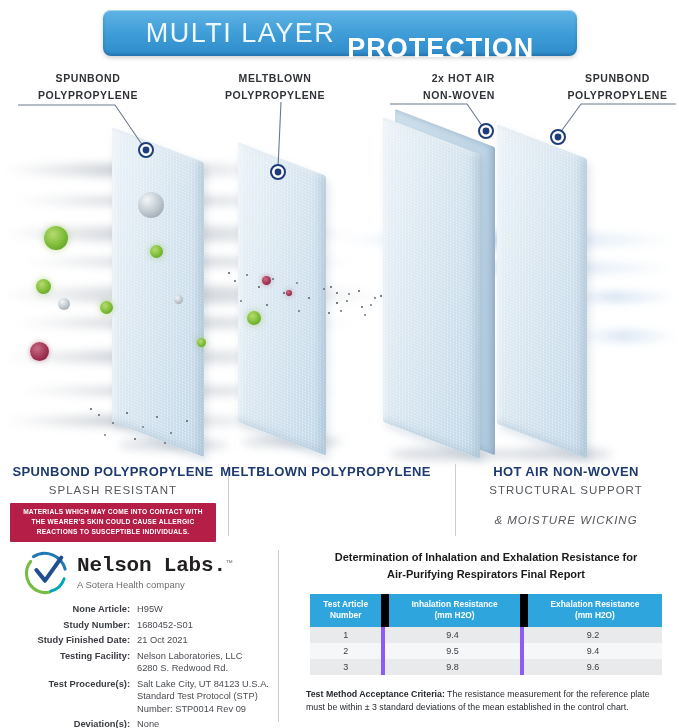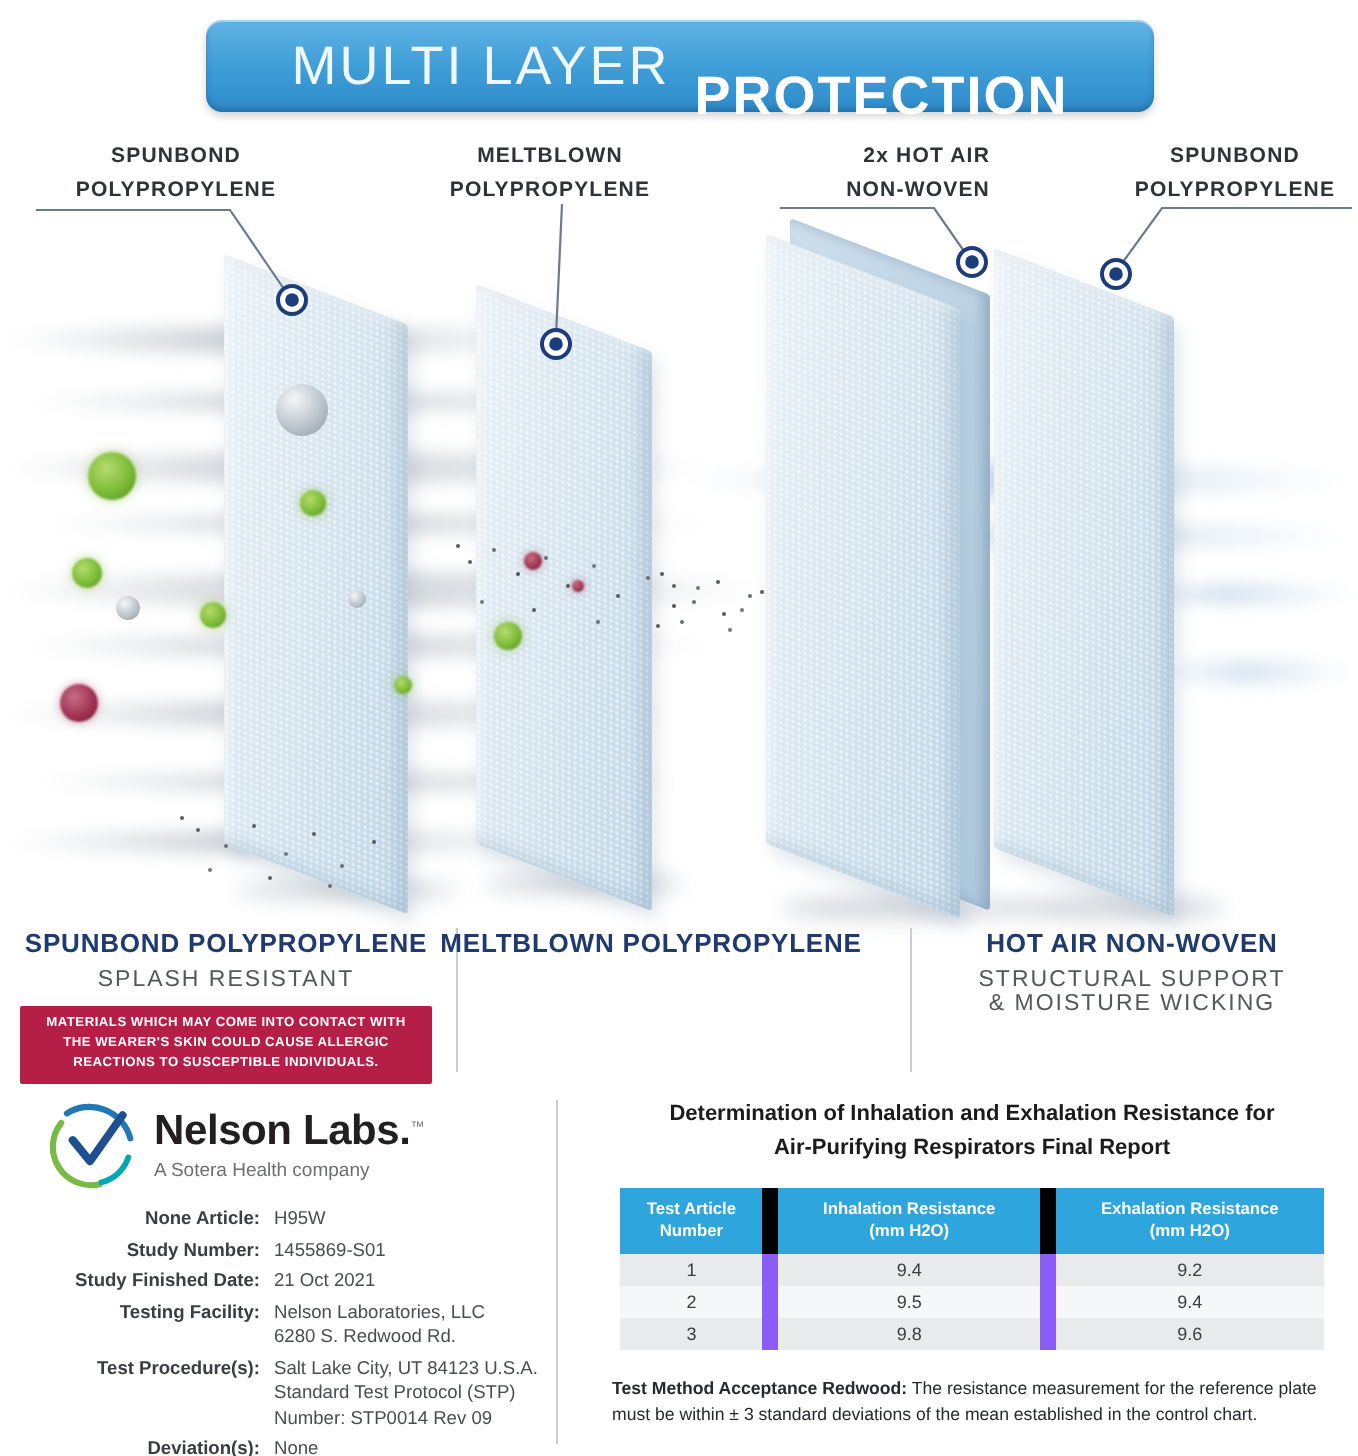--- a/index.html
+++ b/index.html
@@ -80,37 +80,37 @@
   .desc-sub{ font-size:11.5px; font-weight:400; color:#54575c; letter-spacing:1px; margin-top:5px; }
   .desc-warning{ margin:7px 4px 0 4px; background:#b51e47; color:#ffffff; font-size:6.6px; font-weight:700;
     letter-spacing:.25px; line-height:1.55; padding:4px 6px; border-radius:1px; }
 
   
   .report{ position:absolute; left:0; top:545px; width:679px; height:183px; }
   .report-divider{ position:absolute; left:278px; top:5px; width:1px; height:172px; background:#c9ced3; }
 
   .lab-left{ position:absolute; left:14px; top:4px; width:258px; }
   .brand-row{ display:flex; align-items:center; gap:9px; padding-left:8px; }
-  .brand-text .brand-name{ font-size:21px; font-weight:700; color:#231f20; letter-spacing:-.2px; }
+  .brand-text .brand-name{ font-size:21px; font-weight:700; color:#231f20; letter-spacing:-.2px;font-family:Liberation Mono, monospace; }
   .brand-text sup{ font-size:7px; color:#6d6e71; }
   .brand-text .brand-tagline{ font-size:9.5px; color:#6d6e71; margin-top:2px; }
   .fields{ margin-top:8px; display:flex; flex-direction:column; gap:3px; }
   .field-row{ display:flex; align-items:flex-start; }
   .field-label{ width:116px; text-align:right; font-size:9.3px; font-weight:700; color:#3a3d42; line-height:1.35; }
   .field-value{ flex:1; margin-left:7px; font-size:9.3px; color:#4a4d52; line-height:1.35; }
   .preline{ white-space:pre-line; }
 
   .lab-right{ position:absolute; left:300px; top:4px; width:372px; }
   .report-title{ text-align:center; font-size:11px; font-weight:700; color:#1b1b1d; line-height:1.55; }
   .resistance-table{ width:352px; margin:11px auto 0 auto; border-collapse:separate; border-spacing:0; }
   .resistance-table th{
     background:#2fa5de; color:#ffffff; font-size:8.4px; font-weight:700; text-align:center;
     padding:5px 4px; line-height:1.35; white-space:pre-line; border-left:8px solid #000000; }
   .resistance-table th:first-child{ border-left:none; }
-  .resistance-table td{ font-size:9px; color:#3a3d42; text-align:center; padding:3px 4px; border-left:8px solid #8b5cf6; }
+  .resistance-table td{ font-size:9px; color:#3a3d42; text-align:center; padding:3px 4px; border-left:4px solid #8b5cf6; }
   .resistance-table td:first-child{ border-left:none; }
   .resistance-table tr.row-odd td{ background:#e9eaeb; }
   .resistance-table tr.row-even td{ background:#f6f7f8; }
   .footnote{ margin:13px auto 0 auto; width:360px; font-size:8.8px; color:#26292e; line-height:1.5; }
   .footnote b{ font-weight:700; }
 </style>
 </head>
 <body>
 
 <div class="stage">
@@ -207,21 +207,21 @@
       <div class="desc-name">SPUNBOND POLYPROPYLENE</div>
       <div class="desc-sub">SPLASH RESISTANT</div>
       <div class="desc-warning">MATERIALS WHICH MAY COME INTO CONTACT WITH THE WEARER'S SKIN COULD CAUSE ALLERGIC REACTIONS TO SUSCEPTIBLE INDIVIDUALS.</div>
     </div>
     <div class="desc-col desc-col-2">
       <div class="desc-name">MELTBLOWN POLYPROPYLENE</div>
     </div>
     <div class="desc-col desc-col-3">
       <div class="desc-name">HOT AIR NON-WOVEN</div>
       <div class="desc-sub">STRUCTURAL SUPPORT</div>
-      <div class="desc-sub" style="margin-top:0;">&amp; MOISTURE WICKING</div>
+      <div class="desc-sub" style="margin-top:18px;font-style:italic;">&amp; MOISTURE WICKING</div>
     </div>
   </div>
 
   <div class="report">
     <div class="report-divider"></div>
 
     <div class="lab-left">
       <div class="brand-row">
         <svg width="46" height="46" viewBox="0 0 48 48">
           <path d="M9 13 A 20 20 0 0 0 29 45" fill="none" stroke="#76bc43" stroke-width="3.2" stroke-linecap="round"></path>
@@ -237,21 +237,21 @@
         </div>
       </div>
 
       <div class="fields">
         <div class="field-row">
           <div class="field-label">None Article:</div>
           <div class="field-value preline">H95W</div>
         </div>
         <div class="field-row">
           <div class="field-label">Study Number:</div>
-          <div class="field-value preline">1455869-S01</div>
+          <div class="field-value preline">1680452-S01</div>
         </div>
         <div class="field-row">
           <div class="field-label">Study Finished Date:</div>
           <div class="field-value preline">21 Oct 2021</div>
         </div>
         <div class="field-row">
           <div class="field-label">Testing Facility:</div>
           <div class="field-value preline">Nelson Laboratories, LLC
 6280 S. Redwood Rd.</div>
         </div>
@@ -298,18 +298,18 @@
           </tr>
           <tr class="row-odd">
             <td>3</td>
             <td>9.8</td>
             <td>9.6</td>
           </tr>
         </tbody>
       </table>
 
       <div class="footnote">
-        <b>Test Method Acceptance Redwood:</b><span> The resistance measurement for the reference plate must be within ± 3 standard deviations of the mean established in the control chart.</span>
+        <b>Test Method Acceptance Criteria:</b><span> The resistance measurement for the reference plate must be within ± 3 standard deviations of the mean established in the control chart.</span>
       </div>
     </div>
   </div>
 
 </div>
 
 </body></html>

